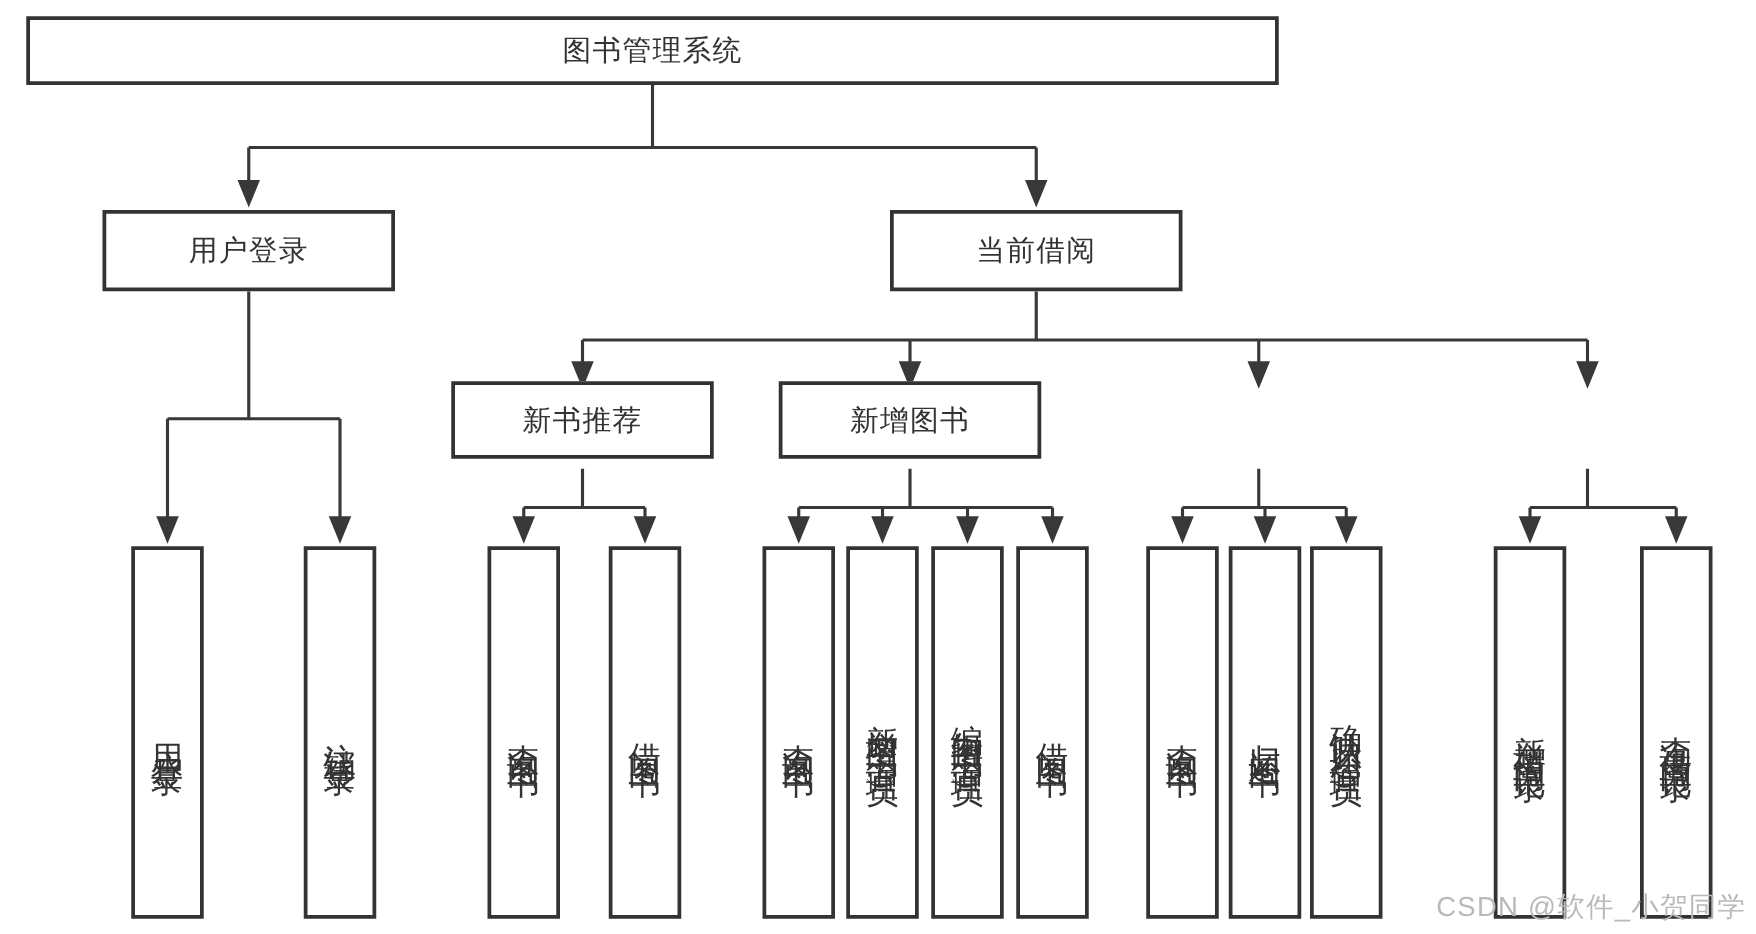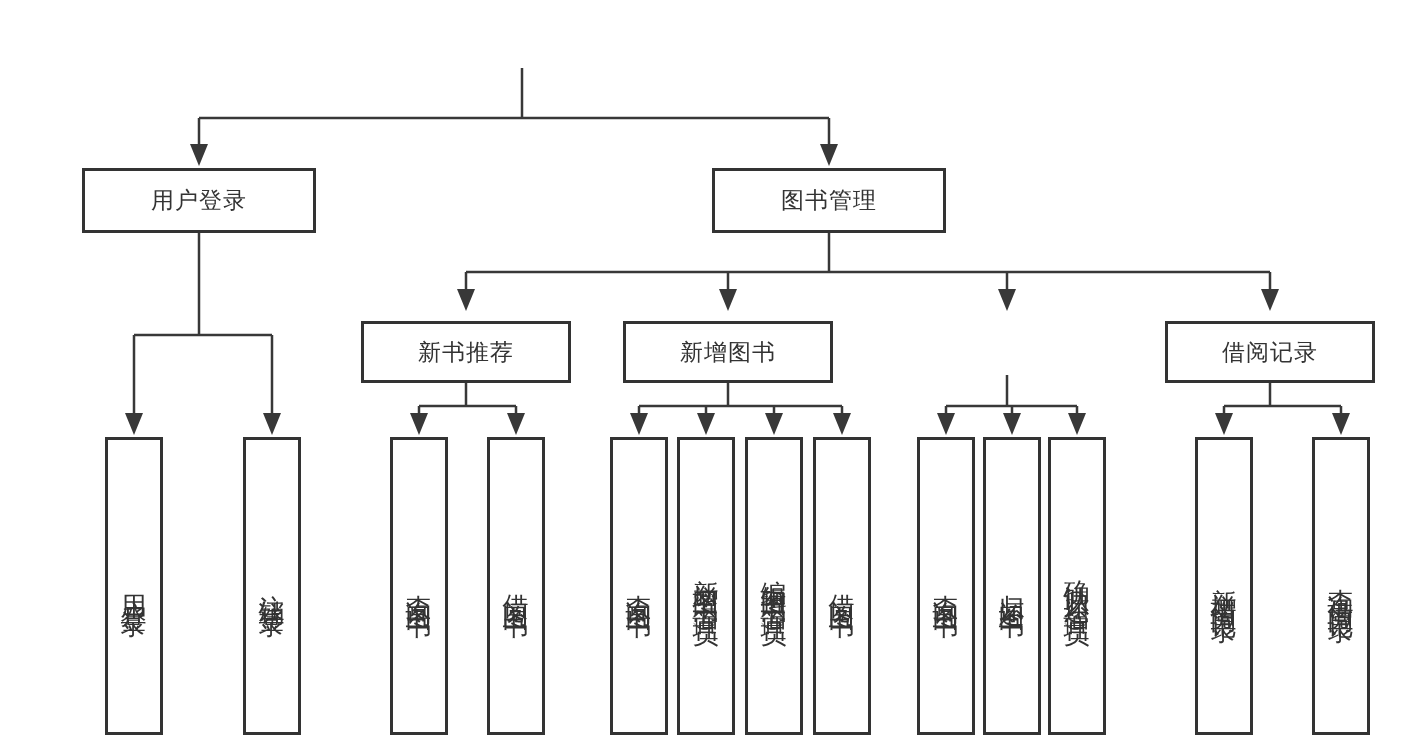--- a/index.html
+++ b/index.html
@@ -30,21 +30,21 @@
     align-items: center;
     justify-content: center;
     color: #333333;
   }
   .hbox { font-size: 23px; letter-spacing: 1px; }
   .root-box {
     left: 21px; top: 13px;
     width: 1002px; height: 55px;
   }
   .l2-box { top: 168px; width: 234px; height: 65px; }
-  .l3-box { top: 321px; width: 210px; height: 62px; }
+  .l3-box { top: 305px; width: 210px; height: 62px; }
   .leaf {
     top: 437px;
     width: 58px; height: 298px;
     overflow: hidden;
   }
   .leaf .vtext {
     writing-mode: vertical-rl;
     text-orientation: mixed;
     font-size: 26px;
     letter-spacing: 6px;
@@ -99,36 +99,36 @@
       <path d="M774 435 l-9 -22 h18 z"></path>
       <path d="M842 435 l-9 -22 h18 z"></path>
       <path d="M946 435 l-9 -22 h18 z"></path>
       <path d="M1012 435 l-9 -22 h18 z"></path>
       <path d="M1077 435 l-9 -22 h18 z"></path>
       <path d="M1224 435 l-9 -22 h18 z"></path>
       <path d="M1341 435 l-9 -22 h18 z"></path>
     </g>
   </svg>
 
+  <div class="box hbox root-box">
+    <span>图书管理系统</span>
+  </div>
 
   <div class="box hbox l2-box" style="left:82px">
     <span>用户登录</span>
   </div>
   <div class="box hbox l2-box" style="left:712px">
-    <span>图书管理</span>
+    <span>当前借阅</span>
   </div>
 
   <div class="box hbox l3-box" style="left:361px">
     <span>新书推荐</span>
   </div>
   <div class="box hbox l3-box" style="left:623px">
     <span>新增图书</span>
-  </div>
-  <div class="box hbox l3-box" style="left:1165px">
-    <span>借阅记录</span>
   </div>
 
   <div class="box leaf" style="left:105px">
     <span class="vtext">用户登录</span>
   </div>
   <div class="box leaf" style="left:243px">
     <span class="vtext">注销登录</span>
   </div>
 
   <div class="box leaf" style="left:390px">
@@ -161,14 +161,15 @@
     <span class="vtext">确认归还（管理员）</span>
   </div>
 
   <div class="box leaf" style="left:1195px">
     <span class="vtext">新增借阅记录</span>
   </div>
   <div class="box leaf" style="left:1312px">
     <span class="vtext">查询借阅记录</span>
   </div>
 
+  <div class="watermark">CSDN @软件_小贺同学</div>
 
 </div>
 
 </body></html>

